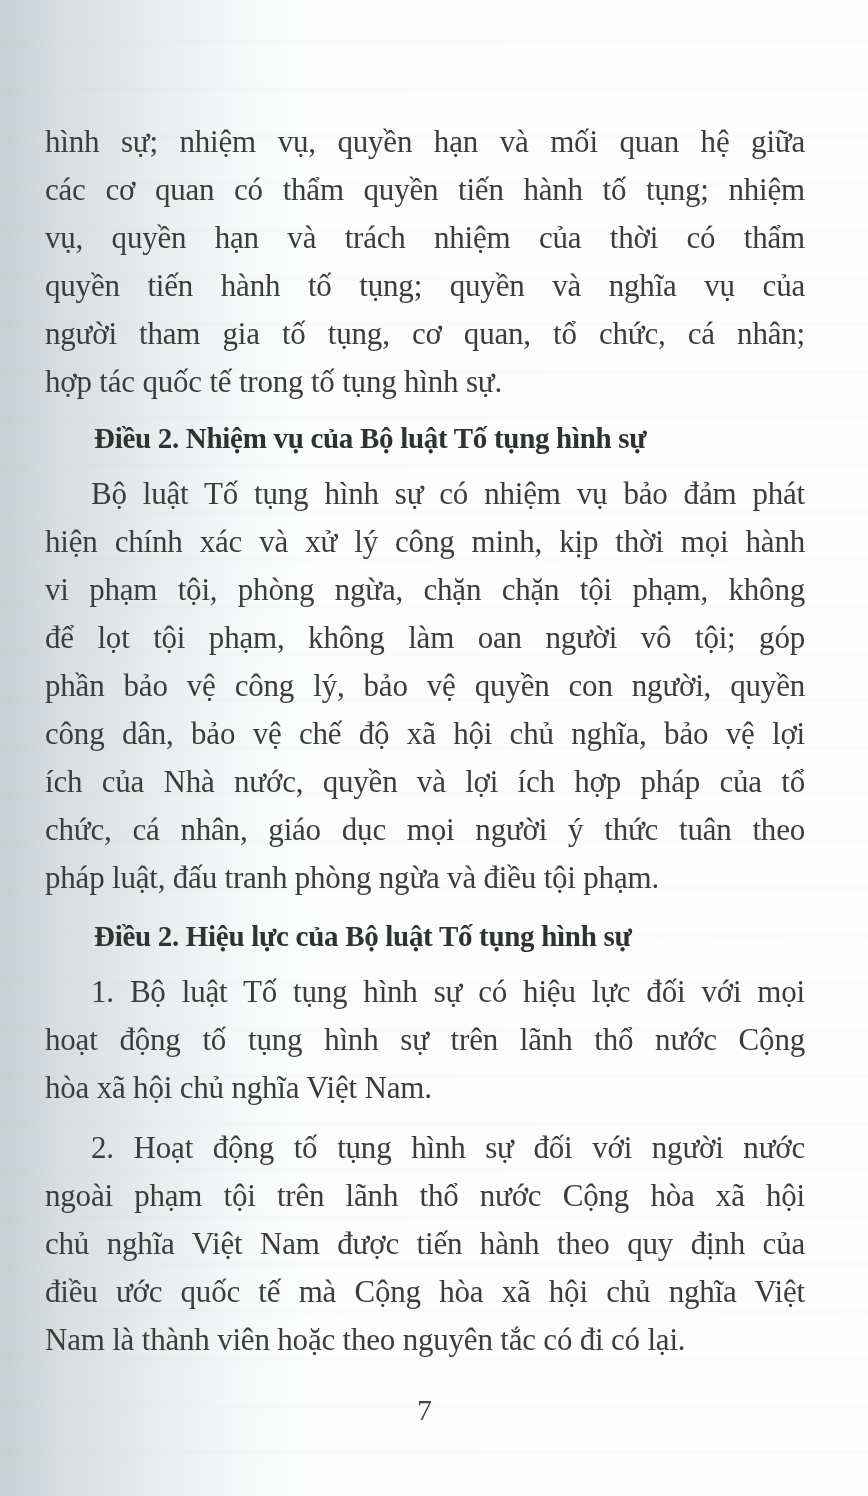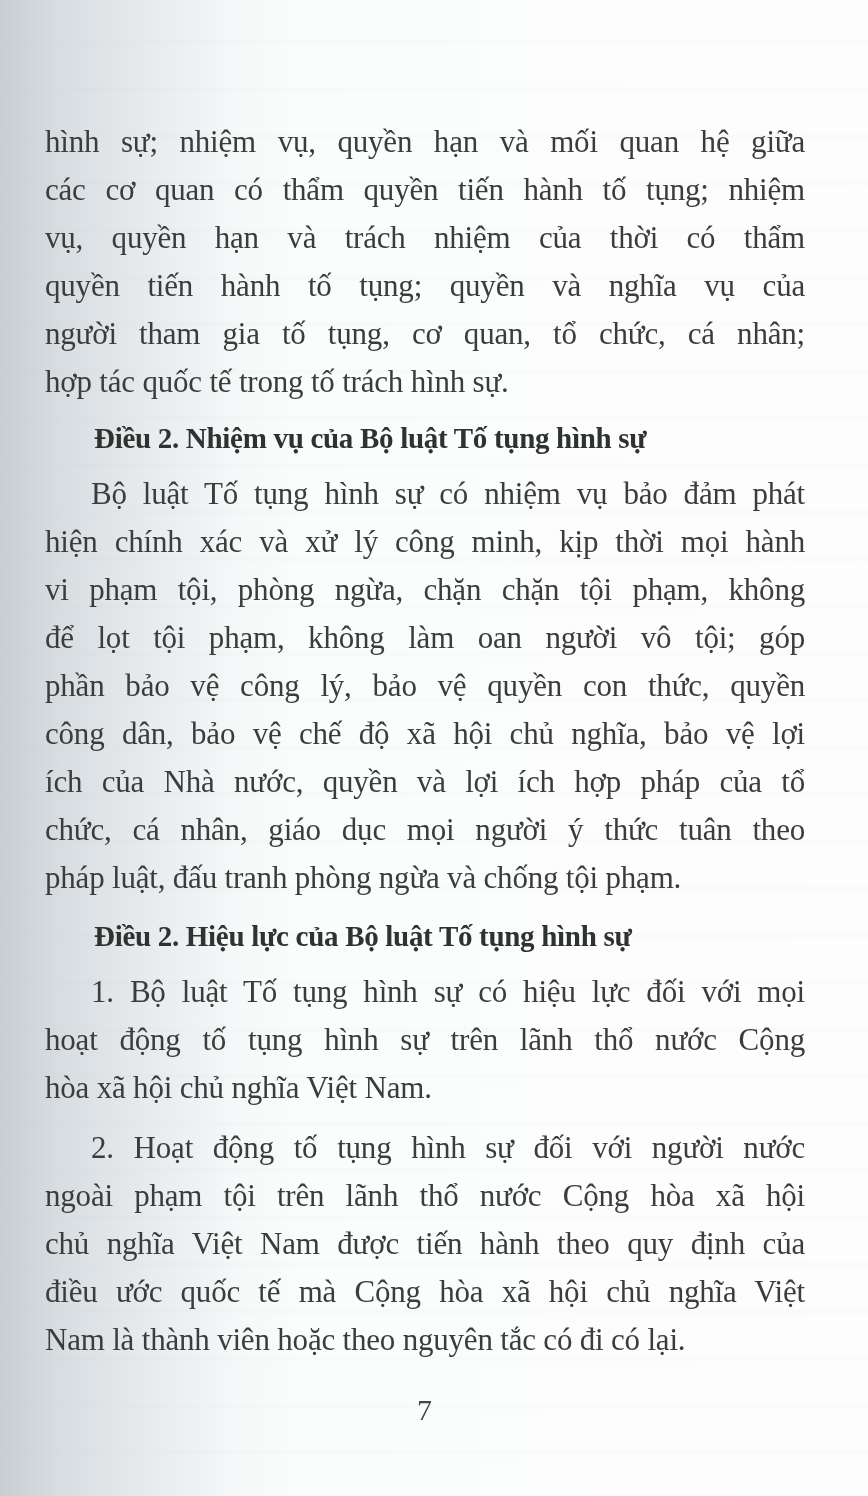--- a/index.html
+++ b/index.html
@@ -72,34 +72,34 @@
 
 <div class="page">
   <div class="bleed"></div>
 
   <div>
     <div class="line" style="top:124px">hình sự; nhiệm vụ, quyền hạn và mối quan hệ giữa</div>
     <div class="line" style="top:172px">các cơ quan có thẩm quyền tiến hành tố tụng; nhiệm</div>
     <div class="line" style="top:220px">vụ, quyền hạn và trách nhiệm của thời có thẩm</div>
     <div class="line" style="top:268px">quyền tiến hành tố tụng; quyền và nghĩa vụ của</div>
     <div class="line" style="top:316px">người tham gia tố tụng, cơ quan, tổ chức, cá nhân;</div>
-    <div class="line last" style="top:364px">hợp tác quốc tế trong tố trách hình sự.</div>
+    <div class="line last" style="top:364px">hợp tác quốc tế trong tố tụng hình sự.</div>
   </div>
 
   <div class="heading" style="top:420px">Điều 2. Nhiệm vụ của Bộ luật Tố tụng hình sự</div>
   <div>
     <div class="line indent" style="top:476px">Bộ luật Tố tụng hình sự có nhiệm vụ bảo đảm phát</div>
     <div class="line" style="top:524px">hiện chính xác và xử lý công minh, kịp thời mọi hành</div>
     <div class="line" style="top:572px">vi phạm tội, phòng ngừa, chặn chặn tội phạm, không</div>
     <div class="line" style="top:620px">để lọt tội phạm, không làm oan người vô tội; góp</div>
-    <div class="line" style="top:668px">phần bảo vệ công lý, bảo vệ quyền con thức, quyền</div>
+    <div class="line" style="top:668px">phần bảo vệ công lý, bảo vệ quyền con người, quyền</div>
     <div class="line" style="top:716px">công dân, bảo vệ chế độ xã hội chủ nghĩa, bảo vệ lợi</div>
     <div class="line" style="top:764px">ích của Nhà nước, quyền và lợi ích hợp pháp của tổ</div>
     <div class="line" style="top:812px">chức, cá nhân, giáo dục mọi người ý thức tuân theo</div>
-    <div class="line last" style="top:860px">pháp luật, đấu tranh phòng ngừa và chống tội phạm.</div>
+    <div class="line last" style="top:860px">pháp luật, đấu tranh phòng ngừa và điều tội phạm.</div>
   </div>
 
   <div class="heading" style="top:918px">Điều 2. Hiệu lực của Bộ luật Tố tụng hình sự</div>
   <div>
     <div class="line indent" style="top:974px">1. Bộ luật Tố tụng hình sự có hiệu lực đối với mọi</div>
     <div class="line" style="top:1022px">hoạt động tố tụng hình sự trên lãnh thổ nước Cộng</div>
     <div class="line last" style="top:1070px">hòa xã hội chủ nghĩa Việt Nam.</div>
   </div>
   <div>
     <div class="line indent" style="top:1130px">2. Hoạt động tố tụng hình sự đối với người nước</div>

